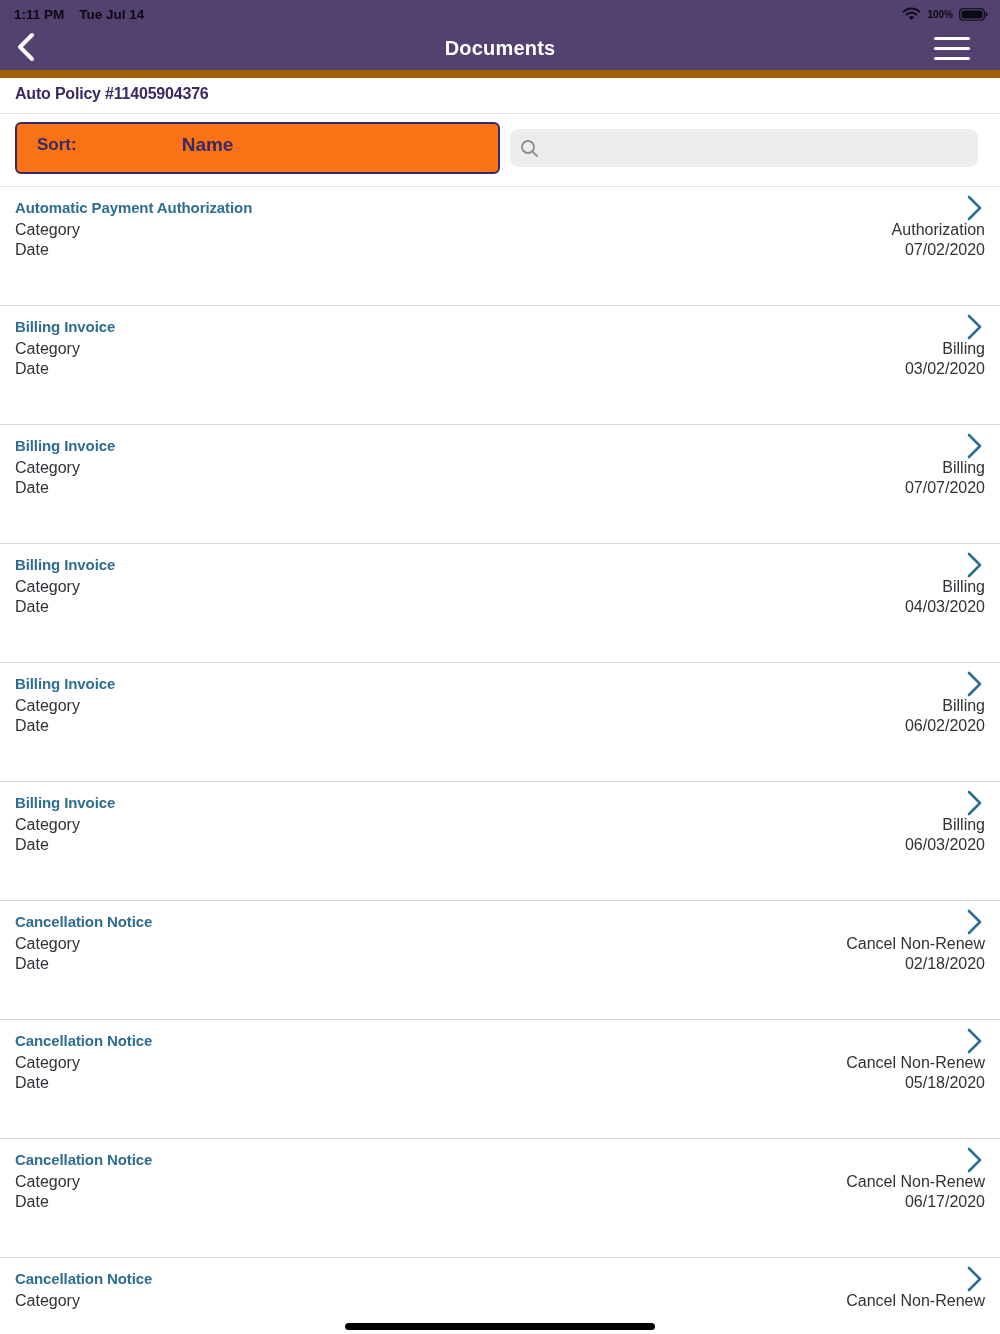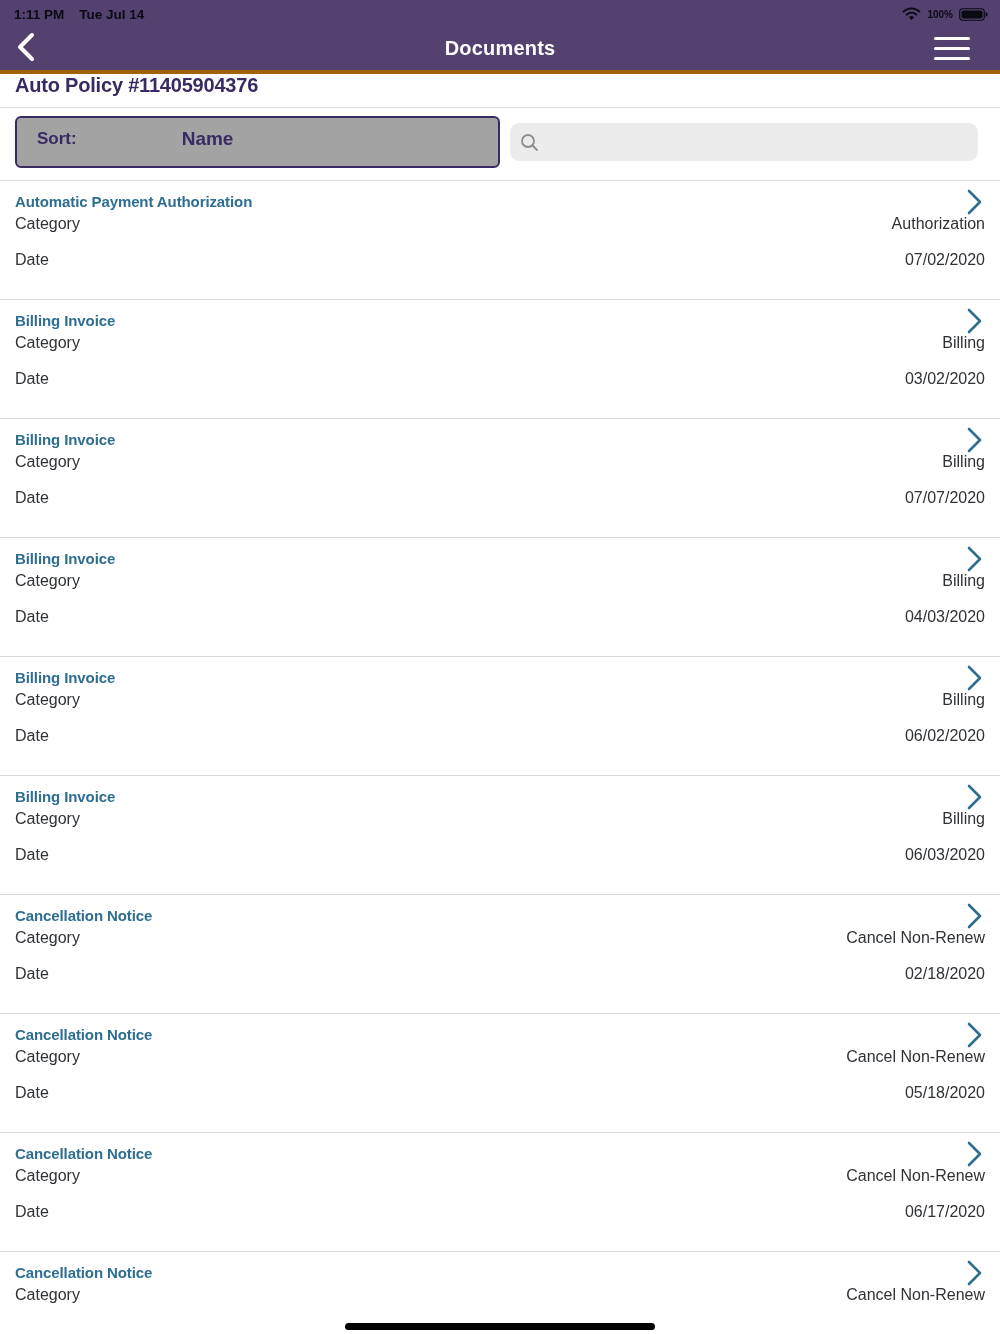--- a/index.html
+++ b/index.html
@@ -15,38 +15,38 @@
     display:flex;justify-content:space-between;align-items:center;
     padding:2px 12px 0 14px;box-sizing:border-box;
   }
   .sb-left{display:flex;gap:15px;font-size:13.5px;font-weight:700;color:#0a0a12;}
   .sb-right{display:flex;align-items:center;gap:6px;font-size:10px;font-weight:700;color:#0a0a12;}
   .sb-icon{display:flex;align-items:center;}
   
   .app-header{
     height:44px;background:#534170;position:relative;
     display:flex;align-items:center;justify-content:center;
-    border-bottom:4px solid #a16207;
+    border-bottom:8px solid #a16207;
   }
   .header-title{color:#ffffff;font-size:20px;font-weight:700;letter-spacing:.2px;}
   .back-button{position:absolute;left:8px;top:5px;width:36px;height:34px;display:flex;align-items:center;justify-content:center;cursor:pointer;background:none;border:none;padding:0;}
   .menu-button{position:absolute;right:26px;top:6px;width:40px;height:32px;display:flex;flex-direction:column;justify-content:center;gap:7px;cursor:pointer;background:none;border:none;padding:0;}
   .menu-bar{height:3px;width:36px;background:#ffffff;border-radius:1.5px;}
   
   .policy-title{
-    margin:0 15px 10px 15px;
-    font-size:20px;font-weight:700;color:#3a2a63;letter-spacing:-0.2px;
+    margin:7px 15px 10px 15px;
+    font-size:16px;font-weight:700;color:#3a2a63;letter-spacing:-0.2px;
   }
   .divider{height:1px;background:#e2e2e2;width:100%;}
   .controls-row{display:flex;align-items:center;padding:8px 22px 12px 15px;}
   .sort-box{
     width:485px;height:52px;box-sizing:border-box;flex:none;
     border:2px solid #3a2a63;border-radius:6px;
     display:flex;align-items:center;padding-left:20px;padding-bottom:6px;
-    cursor:pointer;background:#a3a3a3;
+    cursor:pointer;background:#f97316;
   }
   .sort-label{font-size:17px;font-weight:700;color:#3a2a63;}
   .sort-value{font-size:19px;font-weight:700;color:#3a2a63;margin-left:105px;}
   .search-box{
     flex:1;margin-left:10px;height:38px;background:#ececec;border-radius:9px;
     display:flex;align-items:center;padding:0 10px;box-sizing:border-box;
   }
   .search-input{
     border:none;outline:none;background:transparent;flex:1;height:100%;
     font-size:16px;margin-left:6px;font-family:"Liberation Sans", sans-serif;color:#333;
@@ -55,21 +55,21 @@
   .doc-list{width:100%;}
   .doc-row{
     height:119px;box-sizing:border-box;border-bottom:1px solid #d9d9d9;
     padding:0 15px;cursor:pointer;background:#fff;
   }
   .doc-head{display:flex;justify-content:space-between;align-items:center;padding-top:9px;height:24px;}
   .doc-title{color:#2e6e90;font-size:15px;font-weight:700;letter-spacing:-0.1px;line-height:24px;}
   .chevron{display:flex;align-items:center;margin-right:2px;}
   .field{display:flex;justify-content:space-between;font-size:16px;color:#2f3237;line-height:20px;}
   .field.cat{}
-  .field.date{margin-top:16px;}
+  .field.date{}
   
   .home-indicator{
     position:absolute;left:345px;bottom:4px;width:310px;height:7px;
     background:#000000;border-radius:4px;z-index:20;cursor:grab;
   }
 </style>
 </head>
 <body>
 
 <div class="status-bar">

